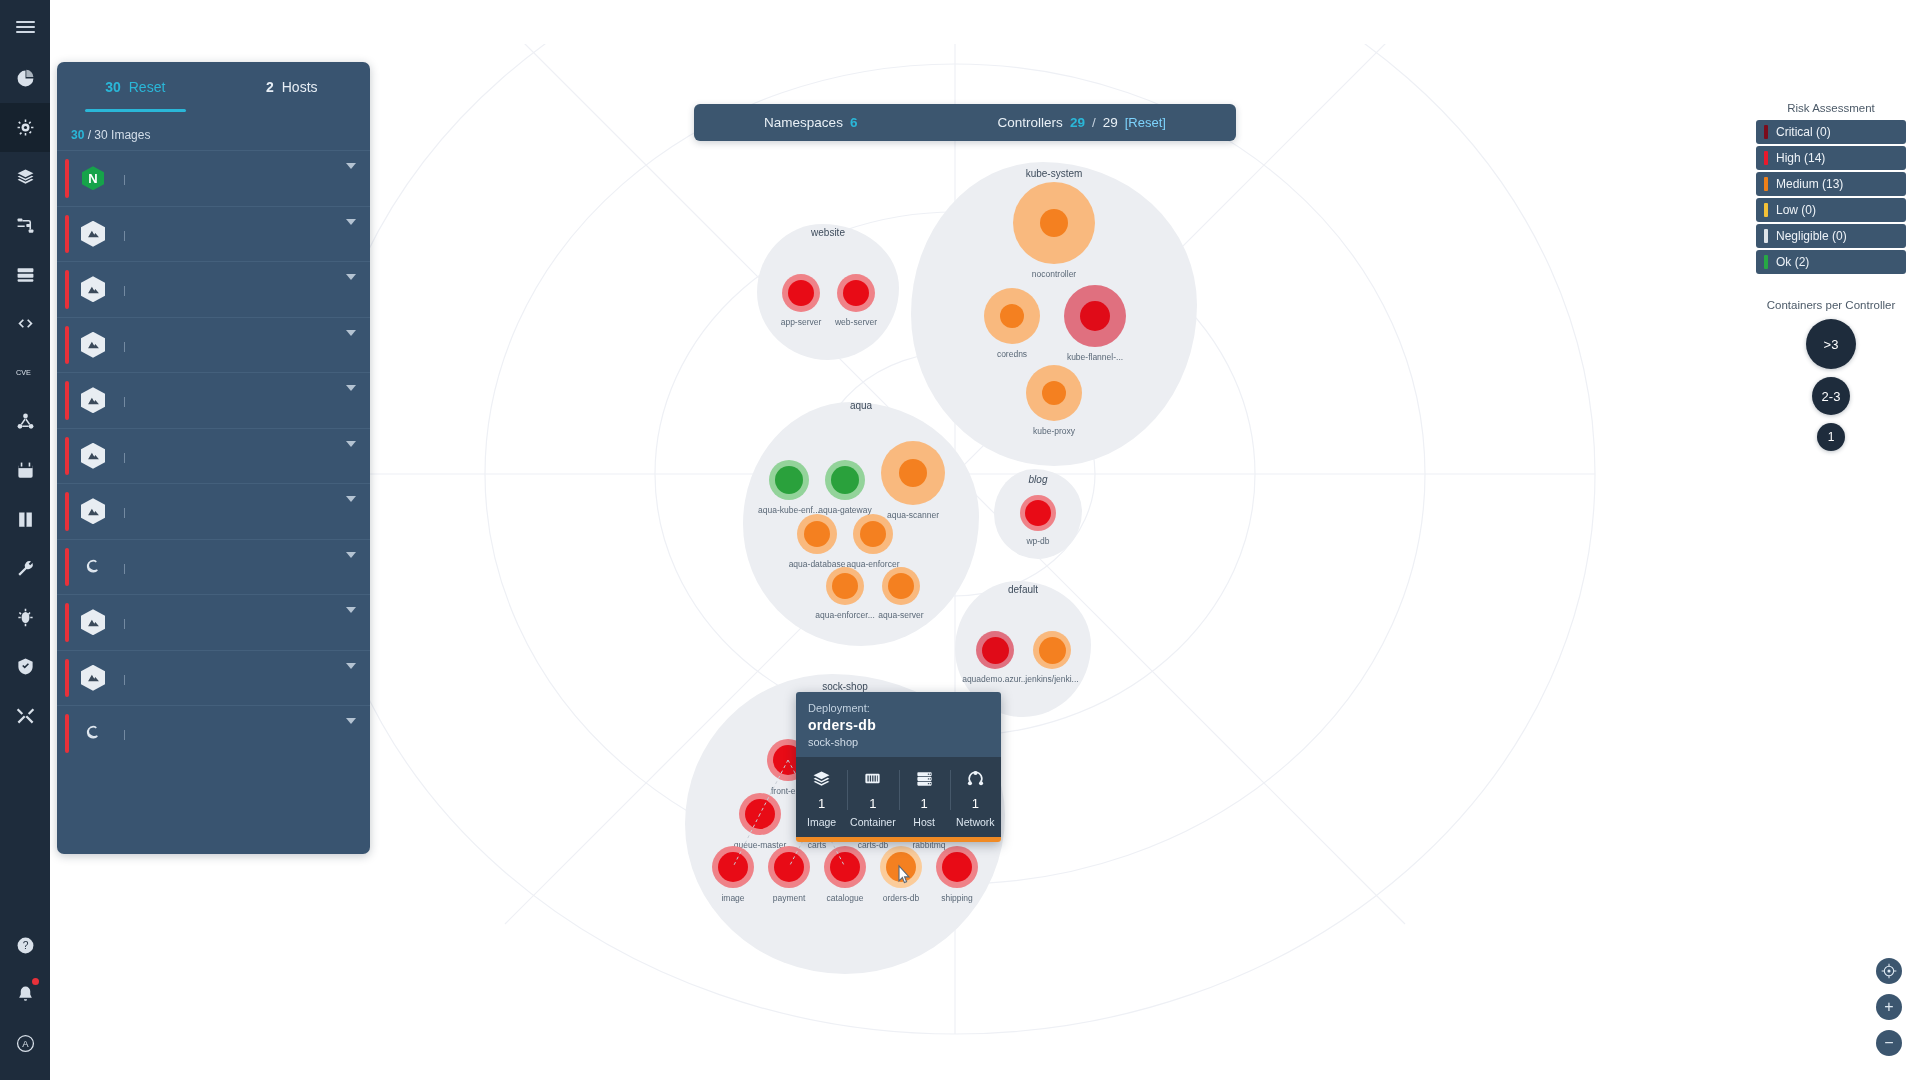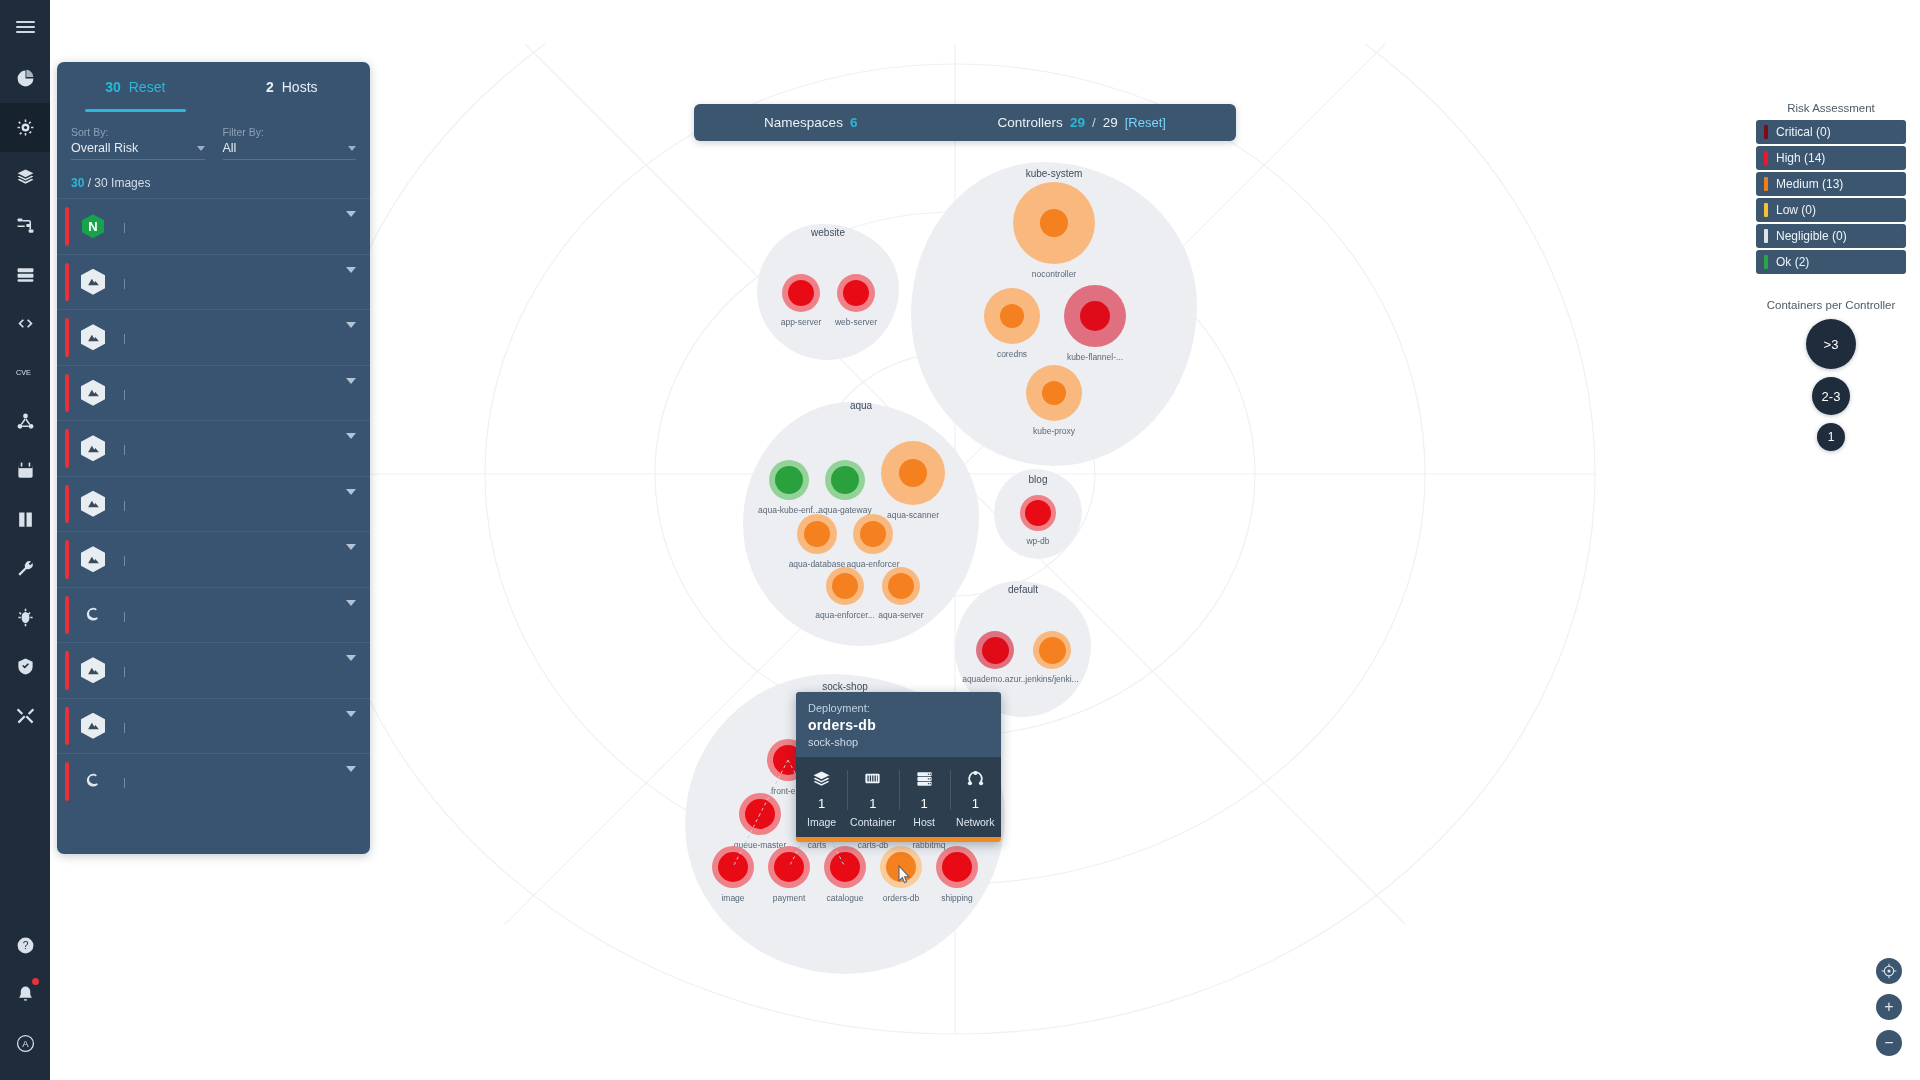--- a/index.html
+++ b/index.html
@@ -432,21 +432,21 @@
           </span>
         </div>
         <div class="nodelabel" style="left: 795px; top: 566px;">aqua-enforcer...</div>
         <div class="node" style="left: 851px; top: 542px; width: 38px; height: 38px;">
           <span class="outer" style="width:38px;height:38px;background:#f9b97e">
             <span class="inner" style="width:26px;height:26px;background:#f48020"></span>
           </span>
         </div>
         <div class="nodelabel" style="left: 851px; top: 566px;">aqua-server</div>
         <div class="blob" style="left: 944px; top: 425px; width: 88px; height: 90px; border-radius: 46% 54% 50% 50% / 50% 47% 53% 50%;"></div>
-        <div class="nslabel" style="left: 988px; top: 430px;">blog</div>
+        <div class="nslabel" style="left: 988px; top: 430px; font-style: italic;">blog</div>
         <div class="node" style="left: 988px; top: 469px; width: 36px; height: 36px;">
           <span class="outer" style="width:36px;height:36px;background:#ef8288">
             <span class="inner" style="width:26px;height:26px;background:#e80b16"></span>
           </span>
         </div>
         <div class="nodelabel" style="left: 988px; top: 492px;">wp-db</div>
         <div class="blob" style="left: 905px; top: 537px; width: 136px; height: 136px; border-radius: 46% 54% 50% 50% / 50% 47% 53% 50%;"></div>
         <div class="nslabel" style="left: 973px; top: 540px;">default</div>
         <div class="node" style="left: 945px; top: 606px; width: 38px; height: 38px;">
           <span class="outer" style="width:38px;height:38px;background:#e0707f">
@@ -675,36 +675,20 @@
         <span class="num">30</span>
         <span class="lbl">Reset</span>
       </div>
       <div class="tab">
         <span class="num">2</span>
         <span class="lbl">Hosts</span>
       </div>
     </div>
 
 
-    <div class="filters">
-      <div class="fgroup">
-        <div class="cap">Sort By:</div>
-        <div class="fselect">
-          <span class="val">Overall Risk</span>
-          <span class="chev"></span>
-        </div>
-      </div>
-      <div class="fgroup">
-        <div class="cap">Filter By:</div>
-        <div class="fselect">
-          <span class="val">All</span>
-          <span class="chev"></span>
-        </div>
-      </div>
-    </div>
 
     <div class="countline">
       <b>30</b>
       <span>/ 30 Images</span>
     </div>
 
     <div class="list" id="image-list">
         <div class="li">
           <span class="sev" style="background:#e8313a"></span>
           <span class="ico">

